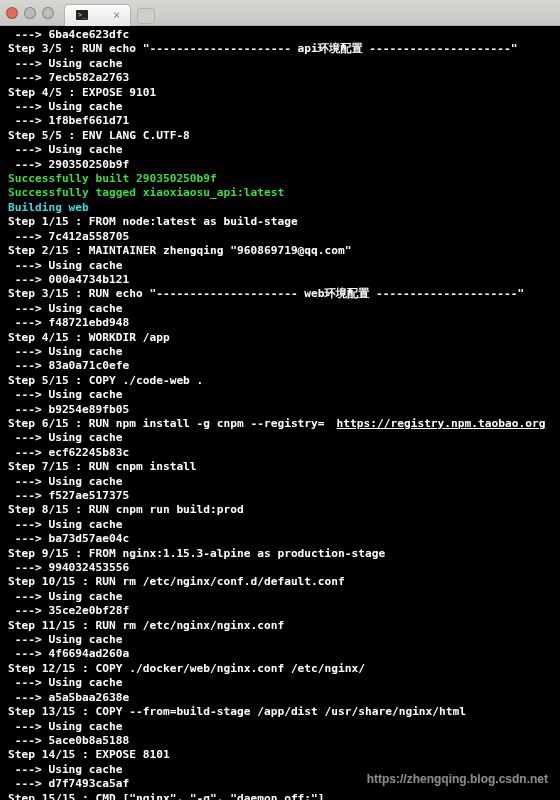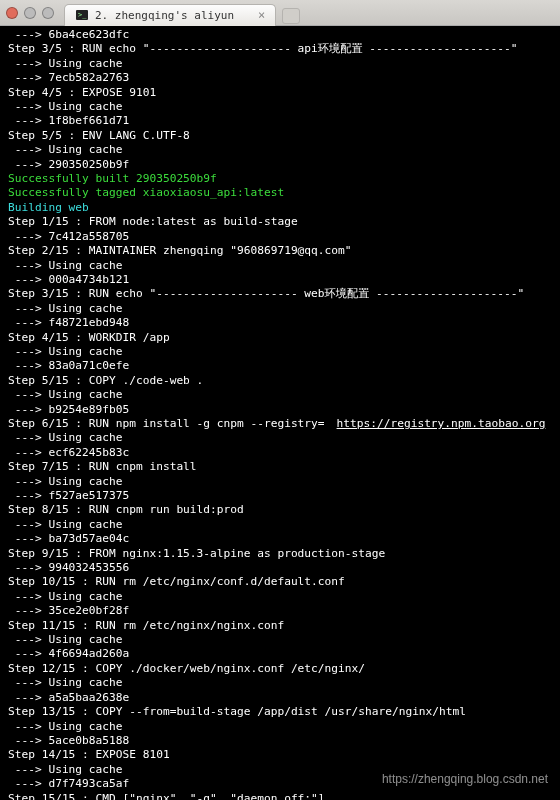--- a/index.html
+++ b/index.html
@@ -68,20 +68,21 @@
       background: #000;
       color: #fff;
       width: 560px;
       height: 774px;
       padding: 2px 8px;
       font-size: 11.2px;
       line-height: 14.4px;
       overflow: hidden;
       white-space: pre;
       position: relative;
+      font-weight: bold;
     }
     .green { color: #3cdc3c; }
     .cyan { color: #3cdcdc; }
     .underline { text-decoration: underline; padding-left: 12px; }
     .watermark {
       position: absolute;
       right: 12px;
       bottom: 14px;
       color: rgba(255,255,255,0.55);
       font-size: 12px;
@@ -97,21 +98,20 @@
     <div class="tb-btn tb-min"></div>
     <div class="tb-btn tb-max"></div>
   </div>
   <div class="tab">
     <span class="tab-icon">
       <svg width="14" height="14" viewBox="0 0 14 14">
           <rect x="1" y="2" width="12" height="10" rx="1" fill="#222"></rect>
           <text x="3" y="9" font-size="7" fill="#9f9">&gt;_</text>
         </svg>
     </span>
-    <span>2. zhengqing's aliyun</span>
     <span class="tab-close">×</span>
   </div>
   <div class="new-tab">
     <span> </span>
   </div>
 </div>
 
 <div class="terminal"><div id="lines"><div> ---&gt; 6ba4ce623dfc</div><div>Step 3/5 : RUN echo "--------------------- api环境配置 ---------------------"</div><div> ---&gt; Using cache</div><div> ---&gt; 7ecb582a2763</div><div>Step 4/5 : EXPOSE 9101</div><div> ---&gt; Using cache</div><div> ---&gt; 1f8bef661d71</div><div>Step 5/5 : ENV LANG C.UTF-8</div><div> ---&gt; Using cache</div><div> ---&gt; 290350250b9f</div><div class="green">Successfully built 290350250b9f</div><div class="green">Successfully tagged xiaoxiaosu_api:latest</div><div class="cyan">Building web</div><div>Step 1/15 : FROM node:latest as build-stage</div><div> ---&gt; 7c412a558705</div><div>Step 2/15 : MAINTAINER zhengqing "960869719@qq.com"</div><div> ---&gt; Using cache</div><div> ---&gt; 000a4734b121</div><div>Step 3/15 : RUN echo "--------------------- web环境配置 ---------------------"</div><div> ---&gt; Using cache</div><div> ---&gt; f48721ebd948</div><div>Step 4/15 : WORKDIR /app</div><div> ---&gt; Using cache</div><div> ---&gt; 83a0a71c0efe</div><div>Step 5/15 : COPY ./code-web .</div><div> ---&gt; Using cache</div><div> ---&gt; b9254e89fb05</div><div><span>Step 6/15 : RUN npm install -g cnpm --registry=</span><span class="underline">https://registry.npm.taobao.org</span></div><div> ---&gt; Using cache</div><div> ---&gt; ecf62245b83c</div><div>Step 7/15 : RUN cnpm install</div><div> ---&gt; Using cache</div><div> ---&gt; f527ae517375</div><div>Step 8/15 : RUN cnpm run build:prod</div><div> ---&gt; Using cache</div><div> ---&gt; ba73d57ae04c</div><div>Step 9/15 : FROM nginx:1.15.3-alpine as production-stage</div><div> ---&gt; 994032453556</div><div>Step 10/15 : RUN rm /etc/nginx/conf.d/default.conf</div><div> ---&gt; Using cache</div><div> ---&gt; 35ce2e0bf28f</div><div>Step 11/15 : RUN rm /etc/nginx/nginx.conf</div><div> ---&gt; Using cache</div><div> ---&gt; 4f6694ad260a</div><div>Step 12/15 : COPY ./docker/web/nginx.conf /etc/nginx/</div><div> ---&gt; Using cache</div><div> ---&gt; a5a5baa2638e</div><div>Step 13/15 : COPY --from=build-stage /app/dist /usr/share/nginx/html</div><div> ---&gt; Using cache</div><div> ---&gt; 5ace0b8a5188</div><div>Step 14/15 : EXPOSE 8101</div><div> ---&gt; Using cache</div><div> ---&gt; d7f7493ca5af</div><div>Step 15/15 : CMD ["nginx", "-g", "daemon off;"]</div></div><div class="watermark">https://zhengqing.blog.csdn.net</div></div>
 
 </body></html>

